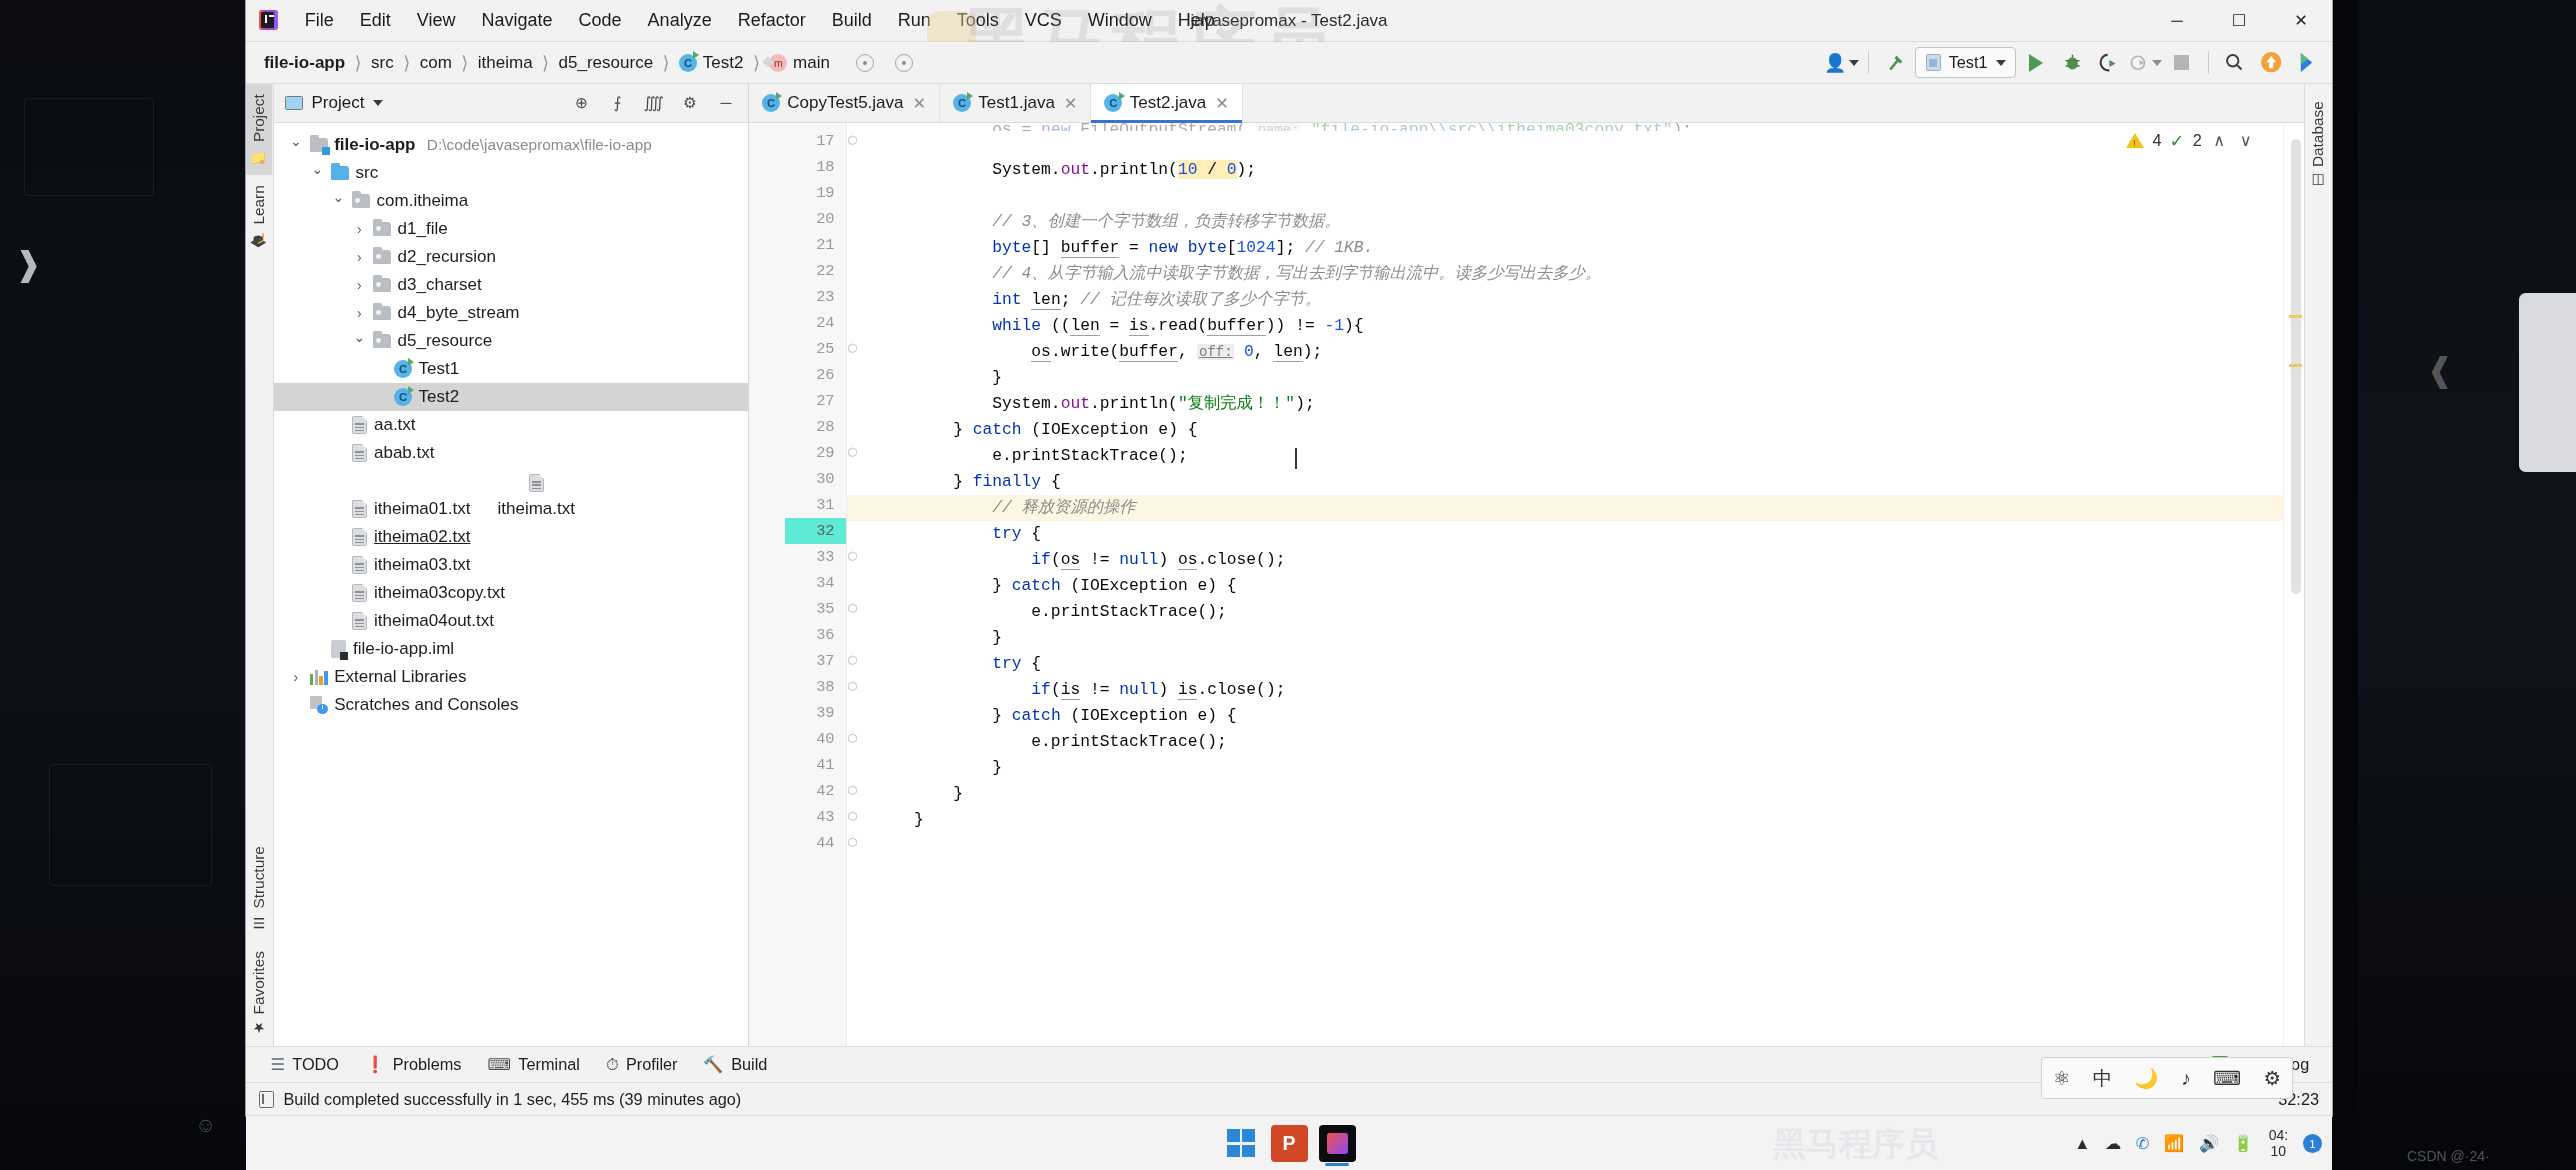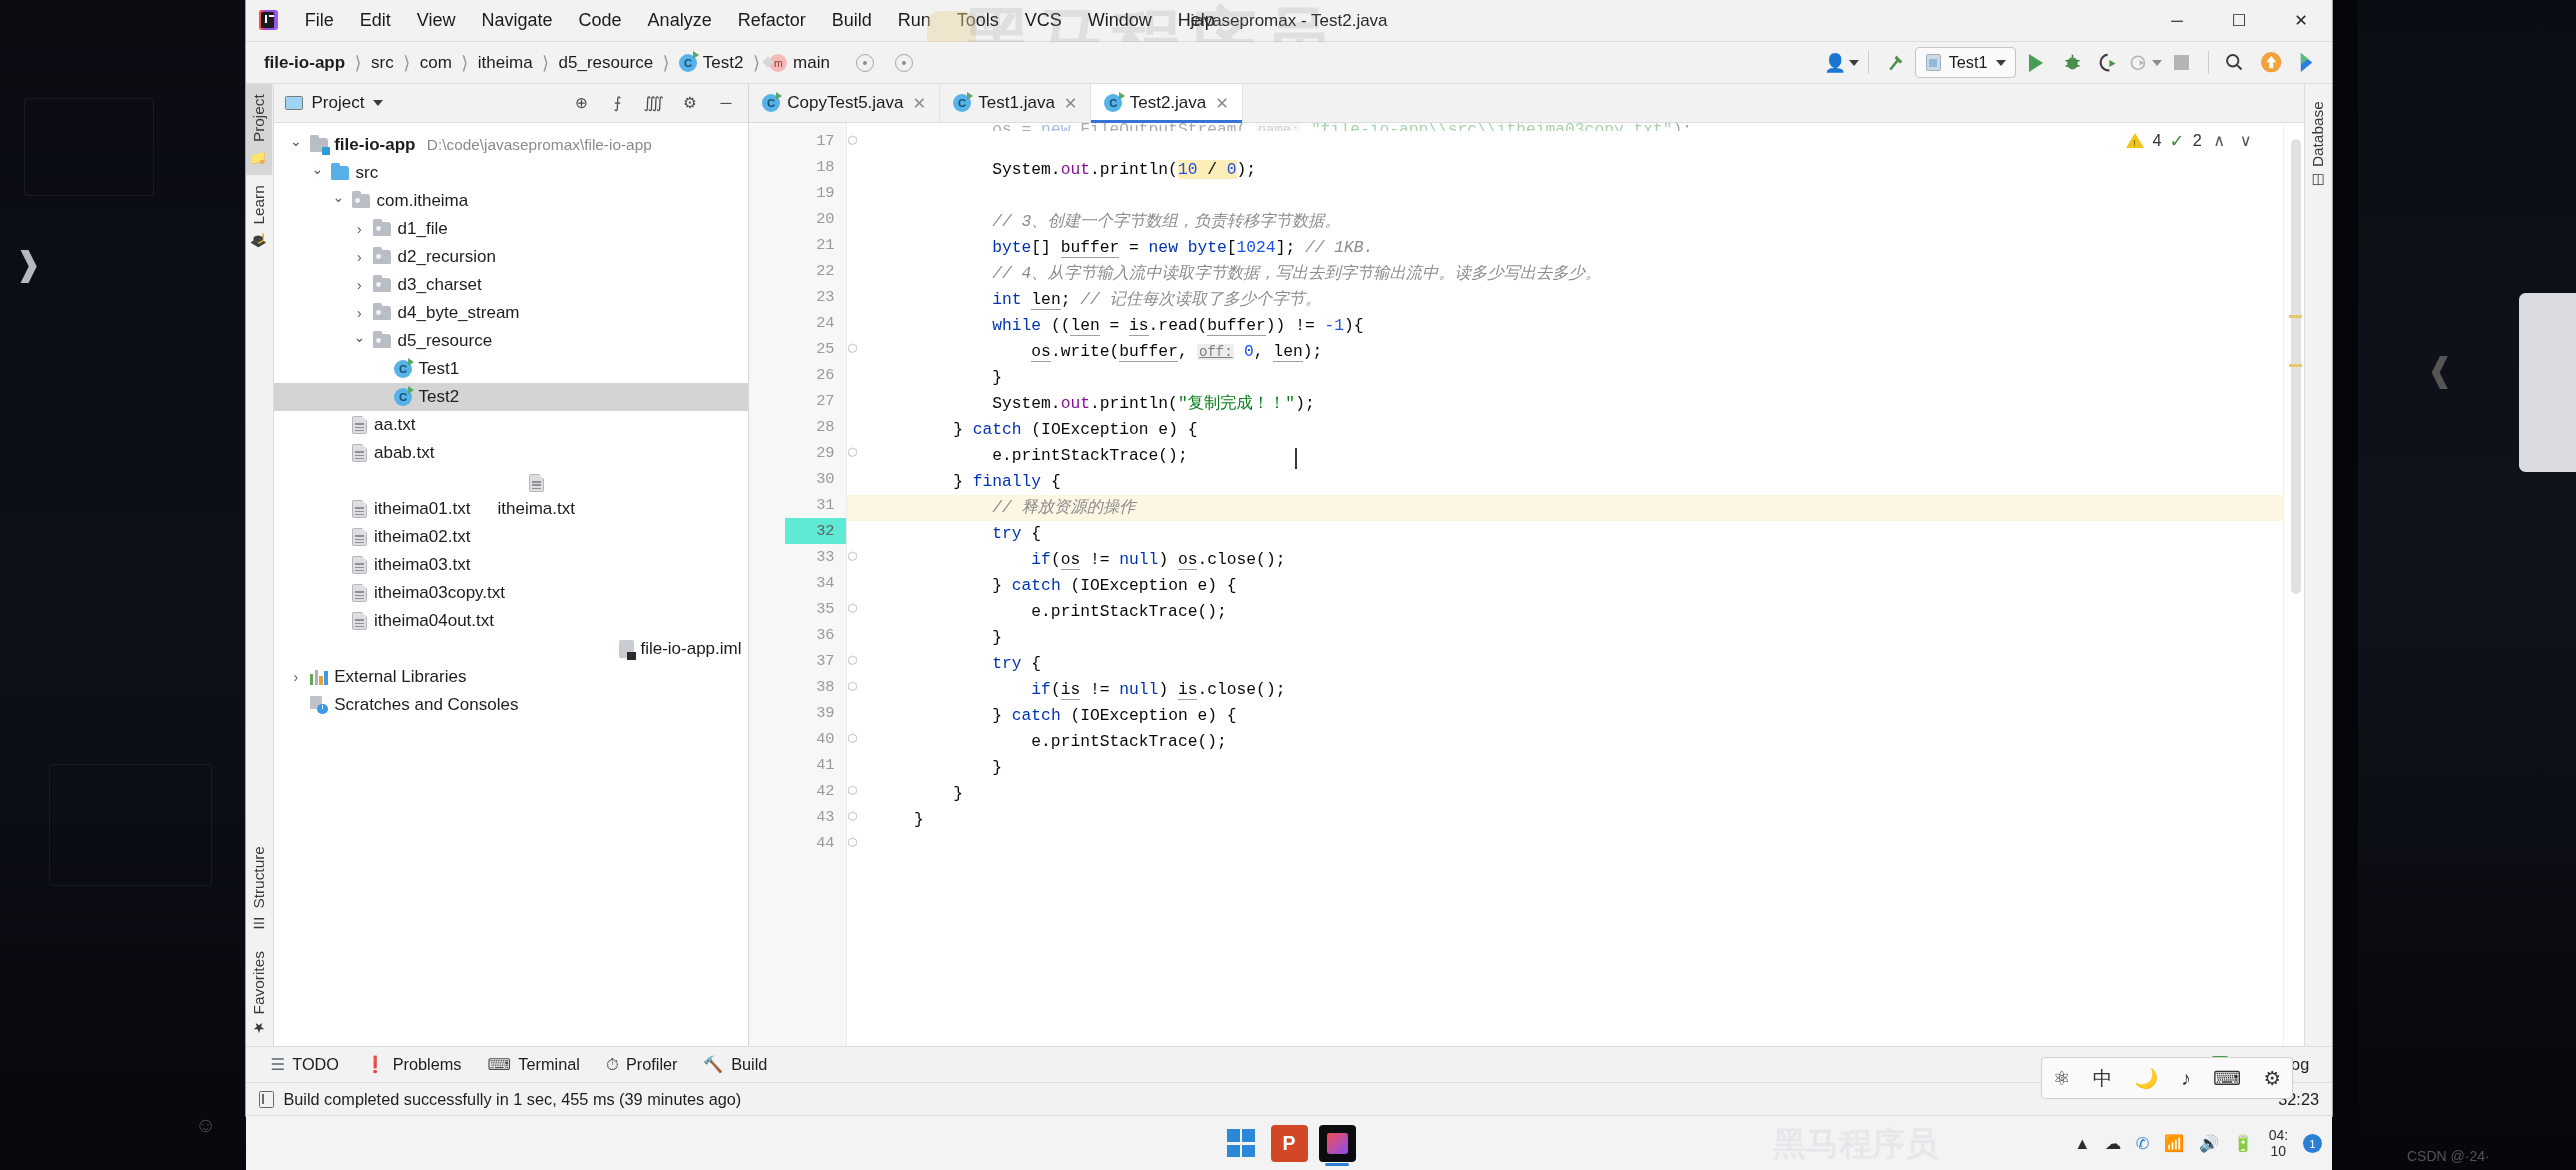--- a/index.html
+++ b/index.html
@@ -573,57 +573,57 @@
           </div>
           <div class="row" style="padding-left: 57px;">
             <span class="arrow"></span>
             <span class="filedoc">
               <i class="ln"></i>
               <i class="ln"></i>
               <i class="ln"></i>
             </span>
             <span>itheima01.txt</span>
           </div>
+          <div class="row" style="padding-left: 57px; text-decoration: underline;">
+            <span class="arrow"></span>
+            <span class="filedoc">
+              <i class="ln"></i>
+              <i class="ln"></i>
+              <i class="ln"></i>
+            </span>
+            <span>itheima02.txt</span>
+          </div>
           <div class="row" style="padding-left: 57px;">
             <span class="arrow"></span>
             <span class="filedoc">
               <i class="ln"></i>
               <i class="ln"></i>
               <i class="ln"></i>
             </span>
-            <span>itheima02.txt</span>
+            <span>itheima03.txt</span>
           </div>
           <div class="row" style="padding-left: 57px;">
             <span class="arrow"></span>
             <span class="filedoc">
               <i class="ln"></i>
               <i class="ln"></i>
               <i class="ln"></i>
             </span>
-            <span>itheima03.txt</span>
+            <span>itheima03copy.txt</span>
           </div>
           <div class="row" style="padding-left: 57px;">
             <span class="arrow"></span>
             <span class="filedoc">
               <i class="ln"></i>
               <i class="ln"></i>
               <i class="ln"></i>
             </span>
-            <span>itheima03copy.txt</span>
-          </div>
-          <div class="row" style="padding-left: 57px;">
-            <span class="arrow"></span>
-            <span class="filedoc">
-              <i class="ln"></i>
-              <i class="ln"></i>
-              <i class="ln"></i>
-            </span>
             <span>itheima04out.txt</span>
           </div>
-          <div class="row" style="padding-left: 36px; justify-content: flex-end;">
+          <div class="row" style="padding-left: 36px;">
             <span class="arrow"></span>
             <span class="iml-ico"></span>
             <span>file-io-app.iml</span>
           </div>
           <div class="row" style="padding-left: 14.6px;">
             <span class="arrow">›</span>
             <span class="lib-ico">
               <i style="height:11.4px;background:#6aa84f"></i>
               <i style="height:15.4px;background:#b0b0b0"></i>
               <i style="height:9px;background:#e0a33c"></i>

